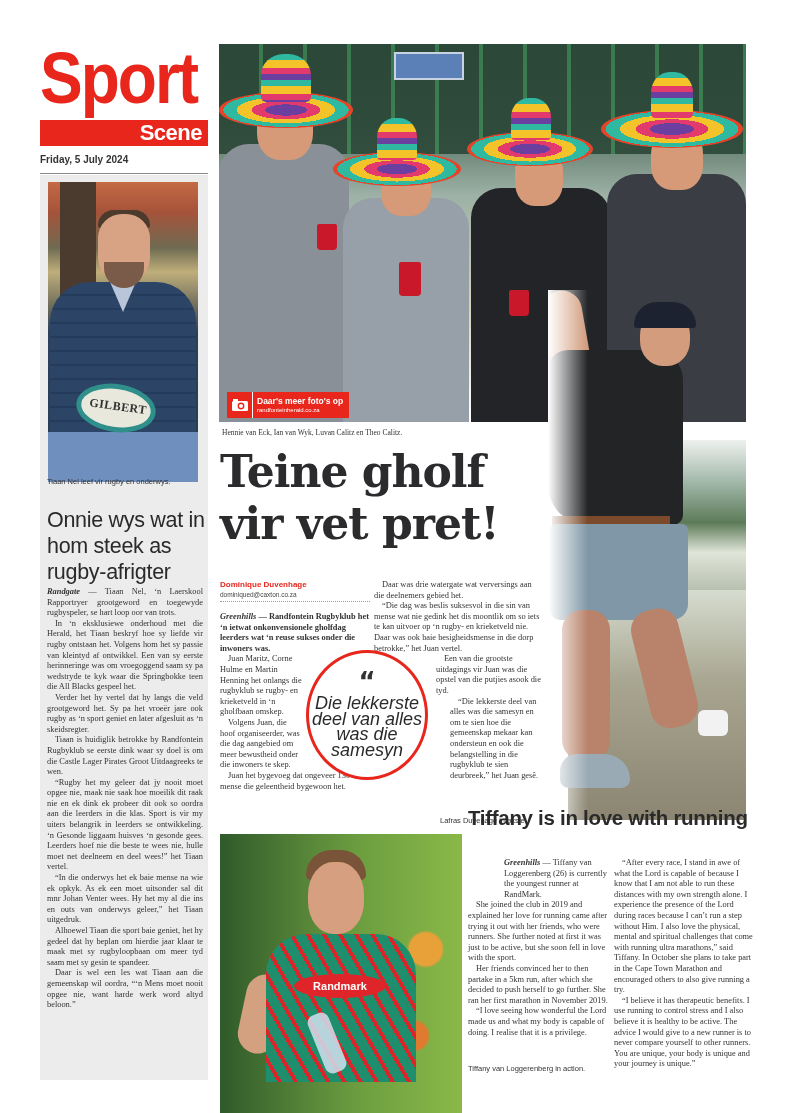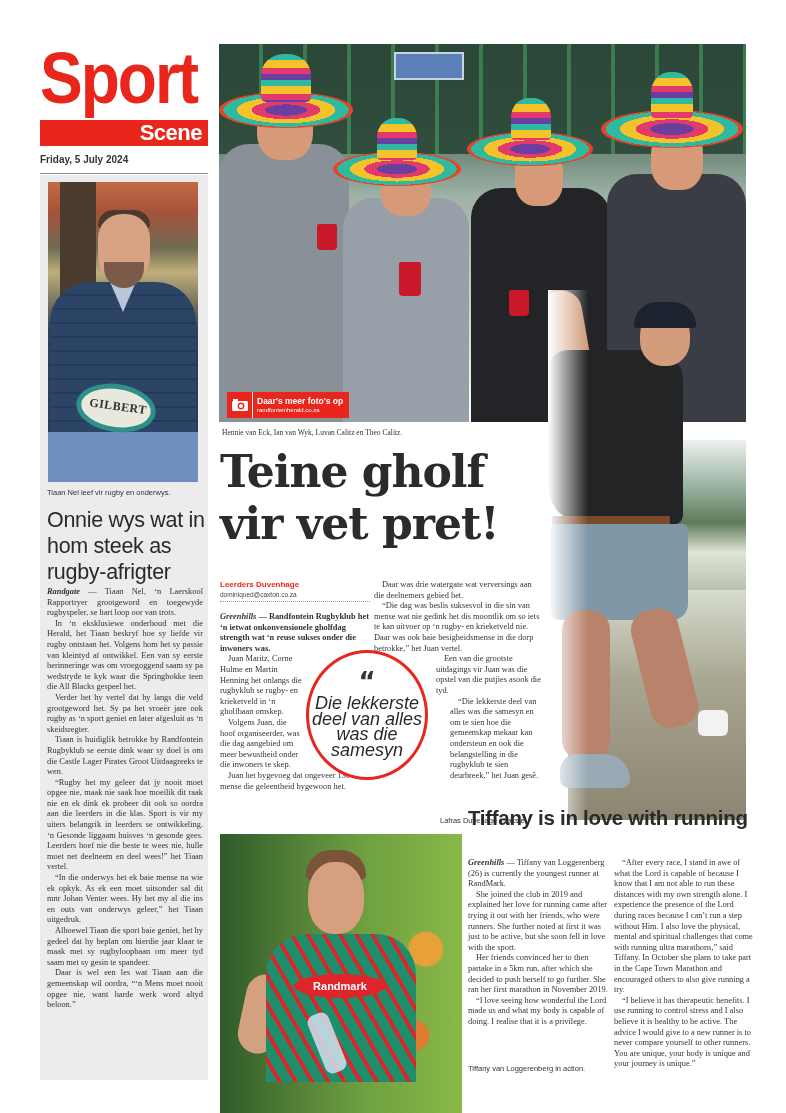--- a/index.html
+++ b/index.html
@@ -25,21 +25,21 @@
   .tiaan-photo .head { position: absolute; left: 50px; top: 32px; width: 52px; height: 70px; border-radius: 26px 26px 28px 28px; background: #d8a384; }
   .tiaan-photo .hair { position: absolute; left: 50px; top: 28px; width: 52px; height: 18px; border-radius: 26px 26px 4px 4px; background: #4c3a2c; }
   .tiaan-photo .beard { position: absolute; left: 56px; top: 80px; width: 40px; height: 26px; border-radius: 0 0 20px 20px; background: #7a5a48; }
   .tiaan-photo .jacket { position: absolute; left: 2px; top: 100px; width: 146px; height: 160px; border-radius: 40px 40px 0 0;
     background: repeating-linear-gradient(180deg, #2c4466 0 12px, #243b5b 12px 14px); }
   .tiaan-photo .collar { position: absolute; left: 62px; top: 100px; width: 26px; height: 30px; background: #b9c6da; clip-path: polygon(0 0,100% 0,50% 100%); }
   .tiaan-photo .jeans { position: absolute; left: 0; top: 250px; width: 150px; height: 50px; background: #6f8fbf; }
   .tiaan-photo .ball { position: absolute; left: 28px; top: 202px; width: 80px; height: 48px; border-radius: 50%; background: #e9e8dc;
     border: 5px solid #2f8f8a; transform: rotate(8deg); }
   .tiaan-photo .ball span { position: absolute; left: 8px; top: 10px; font-family: "Liberation Serif", serif; font-weight: 700; font-size: 12px; color: #333; letter-spacing: 0.5px; }
-  .left-caption { position: absolute; left: 7px; top: 313px; font-family: "Liberation Sans", sans-serif; font-size: 7.5px; color: #333; }
+  .left-caption { position: absolute; left: 7px; top: 302px; font-family: "Liberation Sans", sans-serif; font-size: 7.5px; color: #333; }
   .left-headline { position: absolute; left: 7px; top: 332px; width: 158px; font-family: "Liberation Sans", sans-serif;
     font-size: 21.5px; line-height: 26px; color: #2a2a2a; font-weight: 400; letter-spacing: -0.3px; }
   .left-body { position: absolute; left: 7px; top: 412px; width: 156px; font-size: 8.4px; line-height: 10.6px; color: #333; text-align: justify; }
   .left-body p { text-indent: 8px; }
   .left-body p.first { text-indent: 0; }
   .dateline { font-weight: 700; font-style: italic; }
 
   
   .hero { position: absolute; left: 219px; top: 44px; width: 527px; height: 378px; overflow: hidden;
     background: linear-gradient(180deg, #2e4a3c 0%, #4e6b5a 20%, #9db1a6 40%, #d5d2b8 70%, #ffffff 100%); }
@@ -111,21 +111,21 @@
   .runner-photo .vest { position: absolute; left: 46px; top: 100px; width: 150px; height: 148px; border-radius: 40px 40px 0 0;
     background: repeating-linear-gradient(60deg, #1f8e6c 0 10px, #d8262a 10px 14px); }
   .runner-photo .logo { position: absolute; left: 74px; top: 140px; width: 92px; height: 24px; border-radius: 50%; background: #e0252a;
     display: flex; align-items: center; justify-content: center; font-family: "Liberation Sans", sans-serif; font-weight: 700; color: #fff; font-size: 11px; }
   .runner-photo .arm-l { position: absolute; left: 22px; top: 140px; width: 40px; height: 80px; background: #d3a080; border-radius: 20px; transform: rotate(12deg); }
   .runner-photo .bottle { position: absolute; left: 96px; top: 178px; width: 22px; height: 62px; background: rgba(210,225,240,0.85); border-radius: 8px; transform: rotate(-22deg); }
 
   .tiff-headline { position: absolute; left: 468px; top: 806px; font-family: "Liberation Sans", sans-serif; font-size: 20.5px; color: #2a2a2a; letter-spacing: -0.3px; }
   .tiff-col1 { position: absolute; left: 468px; top: 858px; width: 140px; font-size: 8.4px; line-height: 10.6px; color: #333; }
   .tiff-col1 p { text-indent: 8px; }
-  .tiff-col1 p.first { text-indent: 0; }
+  .tiff-col1 p.first { text-indent: 0; margin-left: 36px; }
   .tiff-caption { position: absolute; left: 468px; top: 1064px; width: 140px; font-family: "Liberation Sans", sans-serif; font-size: 7.5px; line-height: 10px; color: #333; }
   .tiff-col2 { position: absolute; left: 614px; top: 858px; width: 140px; font-size: 8.4px; line-height: 10.6px; color: #333; }
   .tiff-col2 p { text-indent: 8px; }
 </style>
 </head>
 <body>
 
 <div class="masthead">
   <div class="mast-sport">Sport</div>
   <div class="mast-bar">
@@ -238,26 +238,26 @@
   </div>
 </div>
 <div class="hero-caption">Hennie van Eck, Ian van Wyk, Luvan Calitz en Theo Calitz.</div>
 
 <h1 class="main-headline">
   <span>Teine gholf</span><br>
   <span>vir vet pret!</span>
 </h1>
 
 <div class="byline">
-  <div class="name">Leerders Duvenhage</div>
+  <div class="name">Dominique Duvenhage</div>
   <div class="email">dominiqued@caxton.co.za</div>
 </div>
 
 <div class="golf-col1">
-  <p class="lead"><span class="dateline">Greenhills</span><span> — Randfontein Rugbyklub het ‘n ietwat onkonvensionele gholfdag strength wat ‘n reuse sukses onder die inwoners was.</span></p>
+  <p class="lead"><span class="dateline">Greenhills</span><span> — Randfontein Rugbyklub het ‘n ietwat onkonvensionele gholfdag leerders wat ‘n reuse sukses onder die inwoners was.</span></p>
   <p style="width:84px;">Juan Maritz, Corne Hulme en Martin Henning het onlangs die rugbyklub se rugby- en krieketveld in ‘n gholfbaan omskep.</p>
   <p style="width:84px;">Volgens Juan, die hoof organiseerder, was die dag aangebied om meer bewustheid onder die inwoners te skep.</p>
   <p>Juan het bygevoeg dat ongeveer 130 mense die geleentheid bygewoon het.</p>
 </div>
 
 <div class="golf-col2">
   <p>Daar was drie watergate wat verversings aan die deelnemers gebied het.</p>
   <p>“Die dag was beslis suksesvol in die sin van mense wat nie gedink het dis moontlik om so iets te kan uitvoer op ‘n rugby- en krieketveld nie. Daar was ook baie besigheidsmense in die dorp betrokke,” het Juan vertel.</p>
   <p style="margin-left:62px;">Een van die grootste uitdagings vir Juan was die opstel van die putjies asook die tyd.</p>
   <p style="margin-left:76px;">“Die lekkerste deel van alles was die samesyn en om te sien hoe die gemeenskap mekaar kan ondersteun en ook die belangstelling in die rugbyklub te sien deurbreek,” het Juan gesê.</p>

